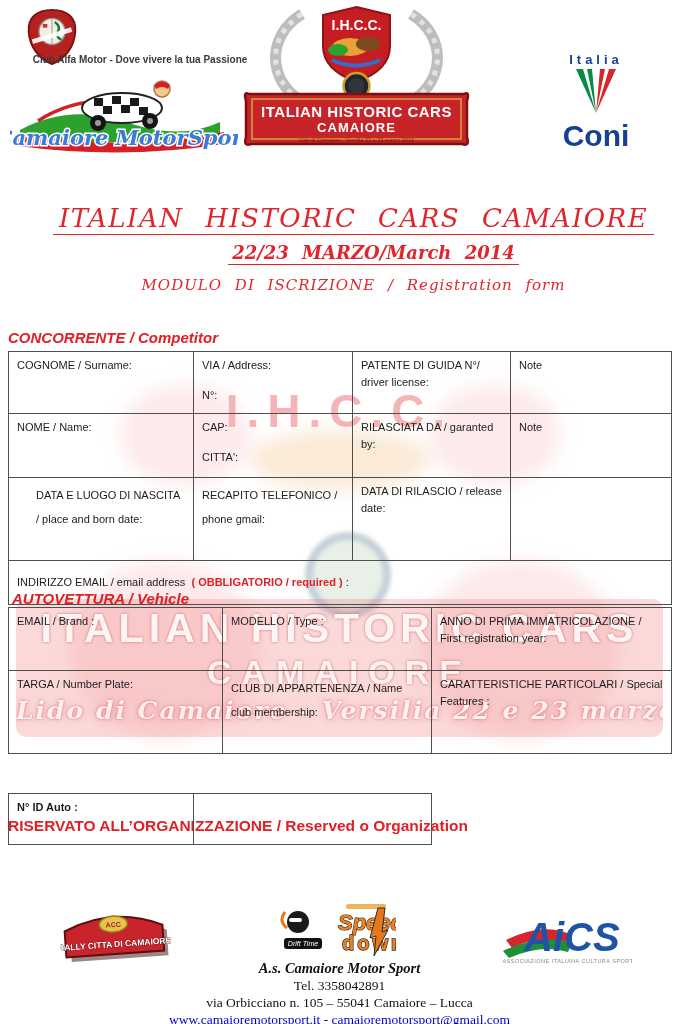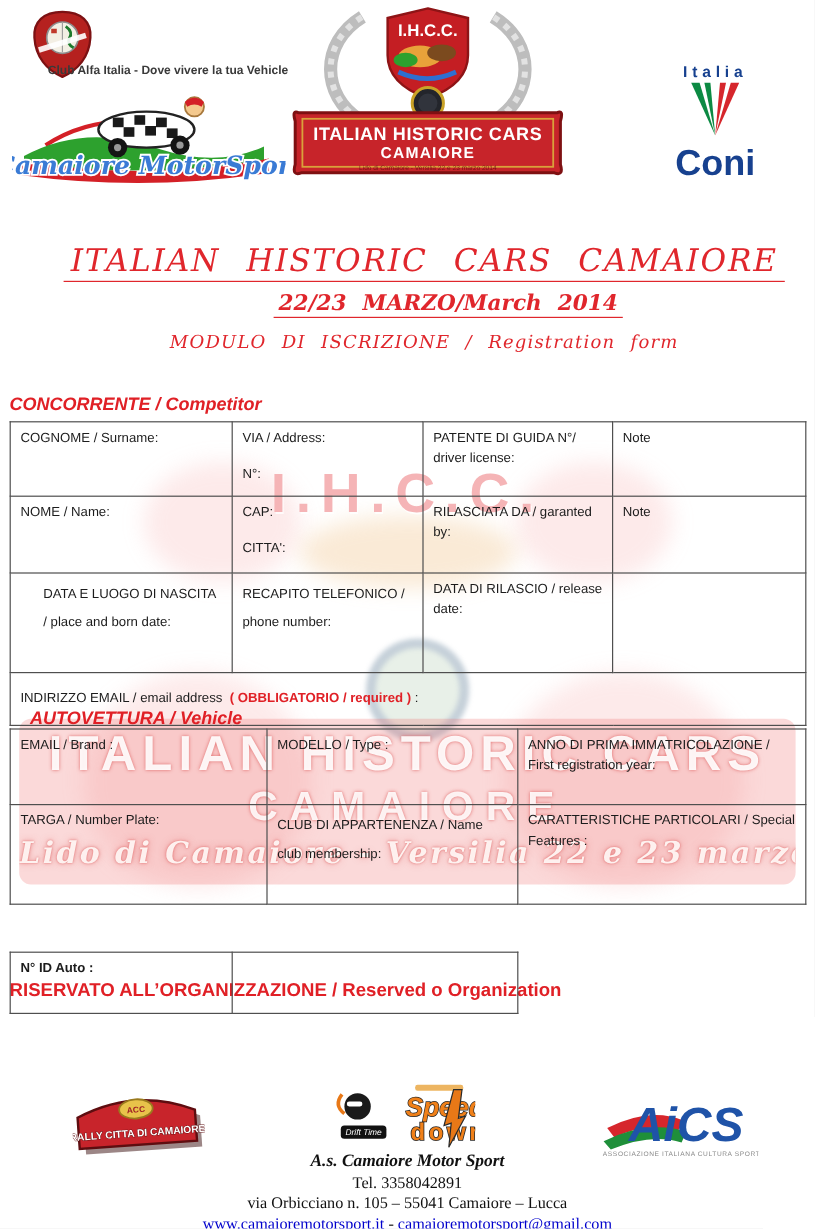--- a/index.html
+++ b/index.html
@@ -64,21 +64,21 @@
   <div class="abs" style="left:24px;top:8px;width:56px;height:58px;">
     <svg width="56" height="58" viewBox="0 0 60 62">
       <path d="M30,2 C47,2 56,11 55,25 C54,42 44,54 30,60 C16,54 6,42 5,25 C4,11 13,2 30,2 Z" fill="#b5211f" stroke="#7c1113" stroke-width="2"></path>
       <circle cx="30" cy="25" r="14" fill="#f3efe4" stroke="#8d8d8d" stroke-width="1.5"></circle>
       <line x1="30" y1="12" x2="30" y2="38" stroke="#9a9a9a" stroke-width="1"></line>
       <path d="M20,17 h5 v4 h-5 z" fill="#c0392b"></path>
       <path d="M33,15 q7,5 3,11 q-2,5 4,8" stroke="#1d7a2c" stroke-width="2.5" fill="none"></path>
       <path d="M9,36 L51,23" stroke="rgba(255,255,255,0.9)" stroke-width="5"></path>
     </svg>
   </div>
-  <div class="abs ca-tag" style="left:30px;top:54px;width:220px;text-align:center;">Club Alfa Italia - Dove vivere la tua Vehicle</div>
+  <div class="abs ca-tag" style="left:30px;top:54px;width:220px;text-align:center;">Club Alfa Motor - Dove vivere la tua Passione</div>
 
   <div class="abs" style="left:10px;top:74px;width:228px;height:80px;">
     <svg width="228" height="80" viewBox="0 0 228 80">
       <path d="M28,50 Q80,16 152,40" stroke="#ffffff" stroke-width="7" fill="none"></path>
       <path d="M28,47 Q80,13 152,37" stroke="#d42027" stroke-width="3.5" fill="none"></path>
       <path d="M10,56 Q62,28 122,50 Q172,66 210,48 L210,60 Q112,74 10,64 Z" fill="#2da12e"></path>
       <path d="M8,60 Q112,78 214,58 L214,70 Q112,86 8,72 Z" fill="#d42027"></path>
       <ellipse cx="112" cy="34" rx="40" ry="15" fill="#ffffff" stroke="#222" stroke-width="2"></ellipse>
       <rect x="84" y="24" width="9" height="8" fill="#1a1a1a"></rect>
         <rect x="102" y="22" width="9" height="8" fill="#1a1a1a"></rect>
@@ -171,35 +171,35 @@
       <td style="height:53px;">NOME / Name:</td>
       <td>
         <div>CAP:</div>
         <div class="sub-gap">CITTA':</div>
       </td>
       <td>RILASCIATA DA / garanted by:</td>
       <td>Note</td>
     </tr>
     <tr>
       <td style="height:72px;padding-left:27px;" class="lh2">DATA E LUOGO DI NASCITA /  place and born date:</td>
-      <td class="lh2">RECAPITO TELEFONICO / phone number:</td>
+      <td class="lh2">RECAPITO TELEFONICO / phone gmail:</td>
       <td>DATA DI RILASCIO / release date:</td>
       <td></td>
     </tr>
     <tr>
       <td colspan="4" class="email-cell" style="height:33px;">
         <span>INDIRIZZO EMAIL / email address</span>
         <span class="req">&nbsp;<span>( OBBLIGATORIO / required )</span></span>
         <span>:</span>
       </td>
     </tr>
   </tbody>
     </table>
 
-  <div class="abs sec-h" style="left:25px;top:590px;">AUTOVETTURA / Vehicle</div>
+  <div class="abs sec-h" style="left:12px;top:590px;">AUTOVETTURA / Vehicle</div>
 
   <table class="frm abs" style="left:8px;top:607px;width:663px;">
     <colgroup>
         <col style="width:214px">
         <col style="width:209px">
         <col style="width:240px">
       </colgroup>
     <tbody>
         <tr>
       <td style="height:52px;">EMAIL / Brand :</td>

